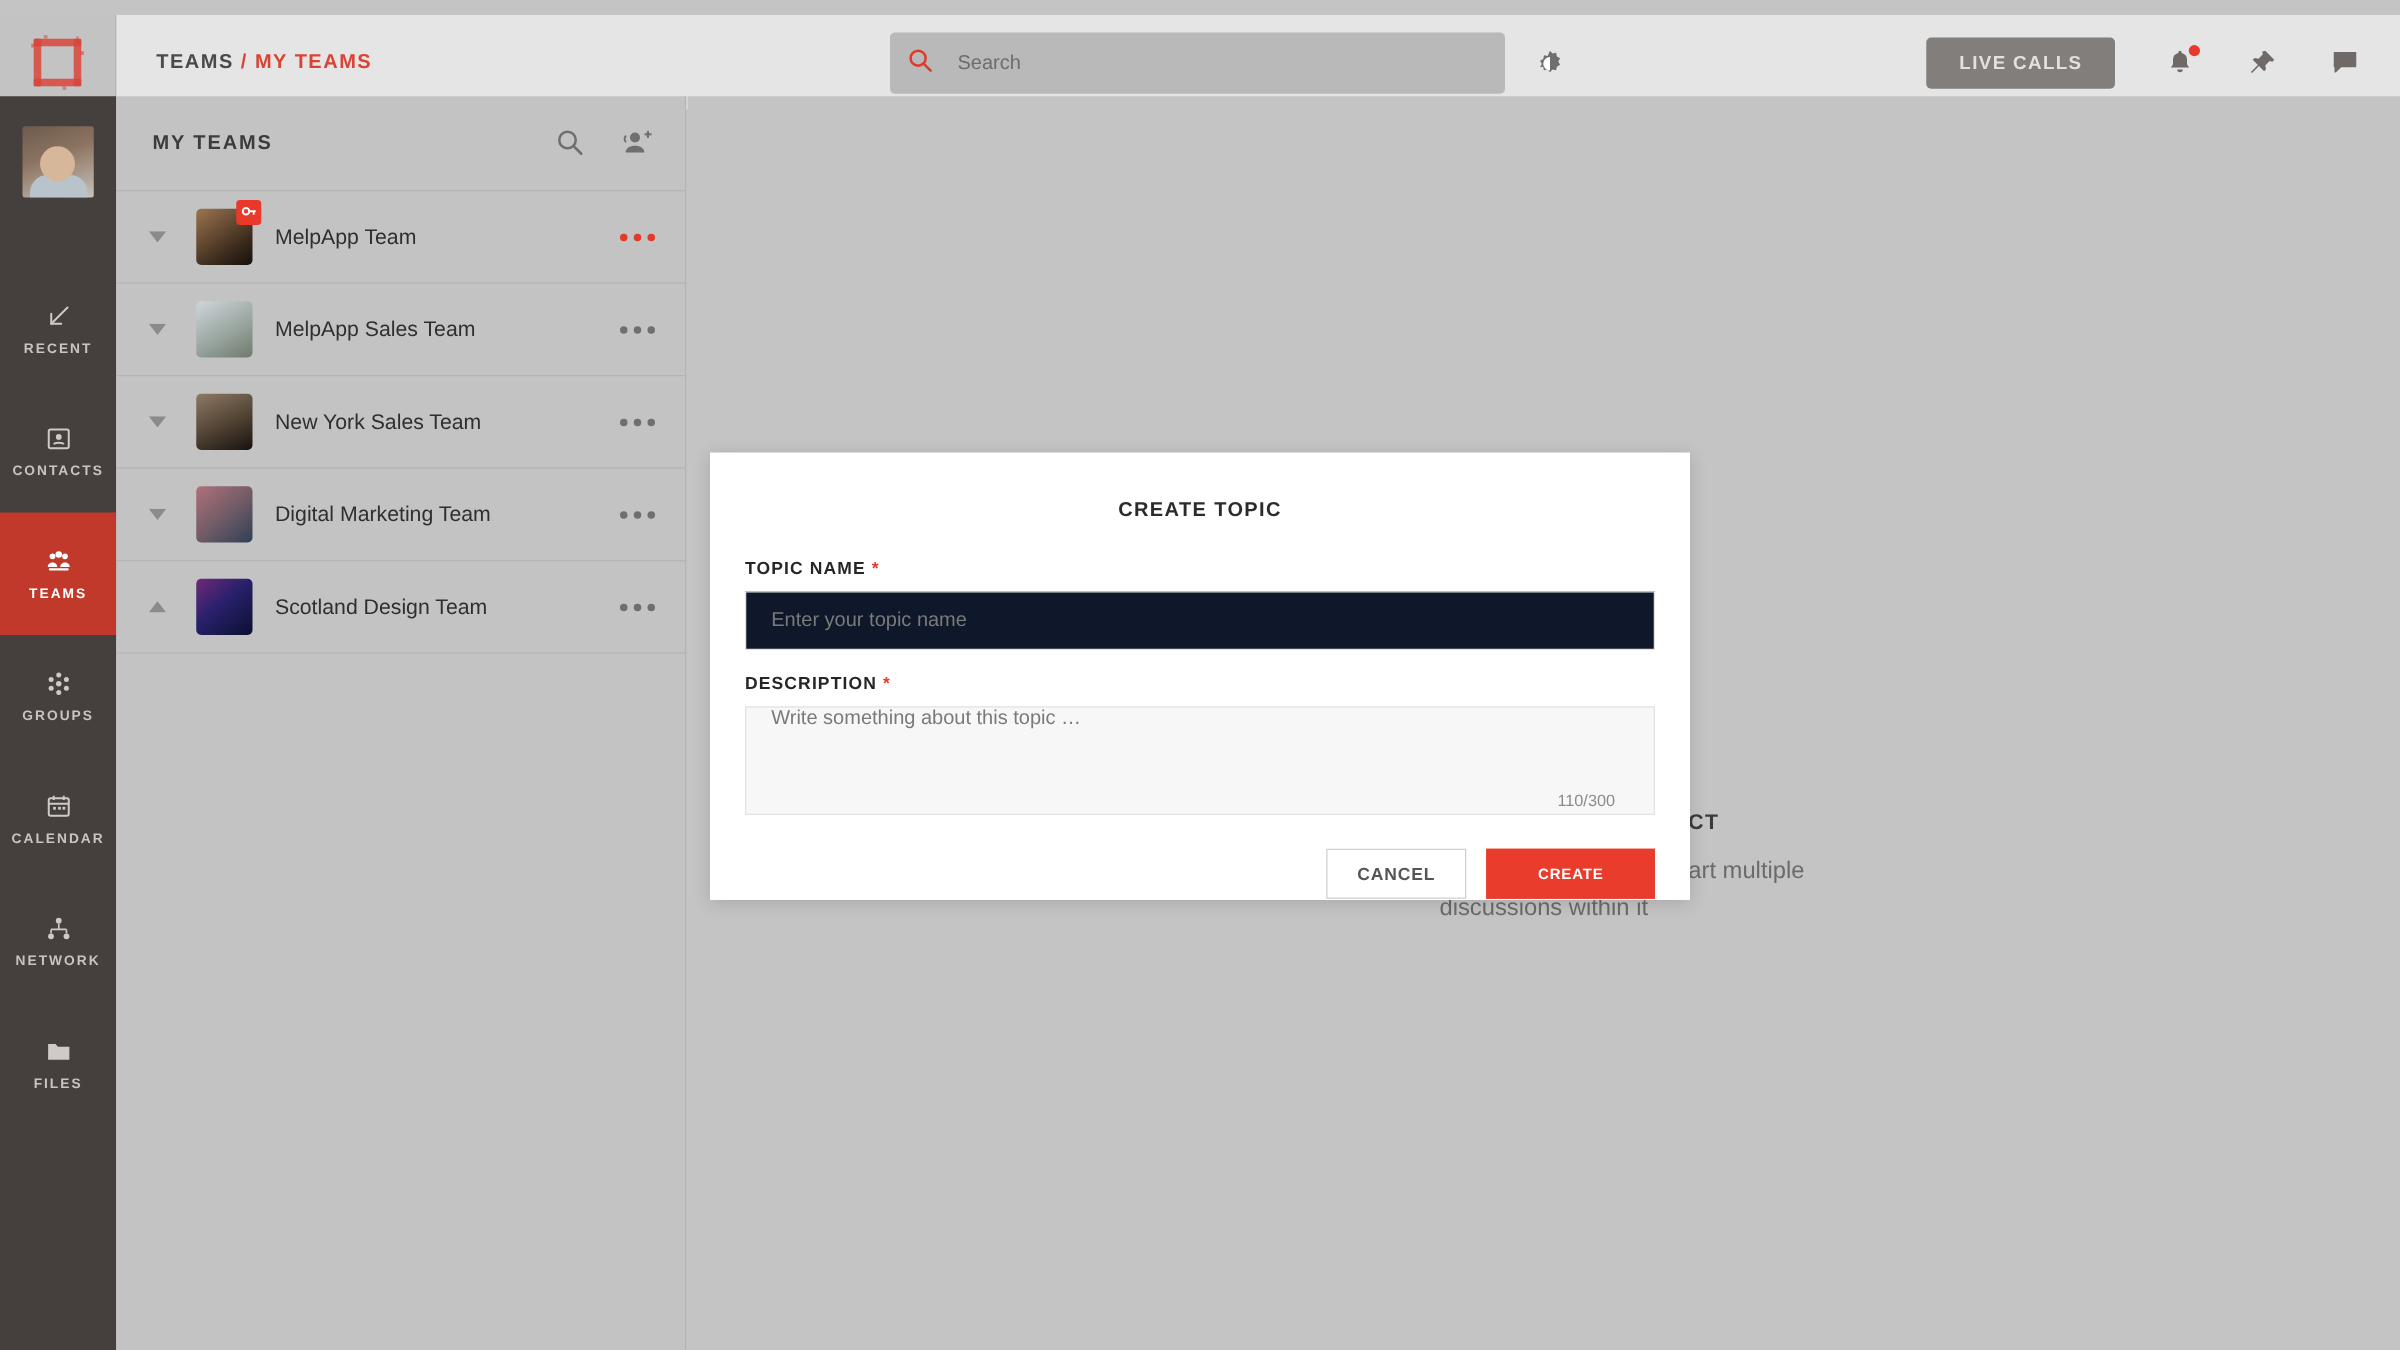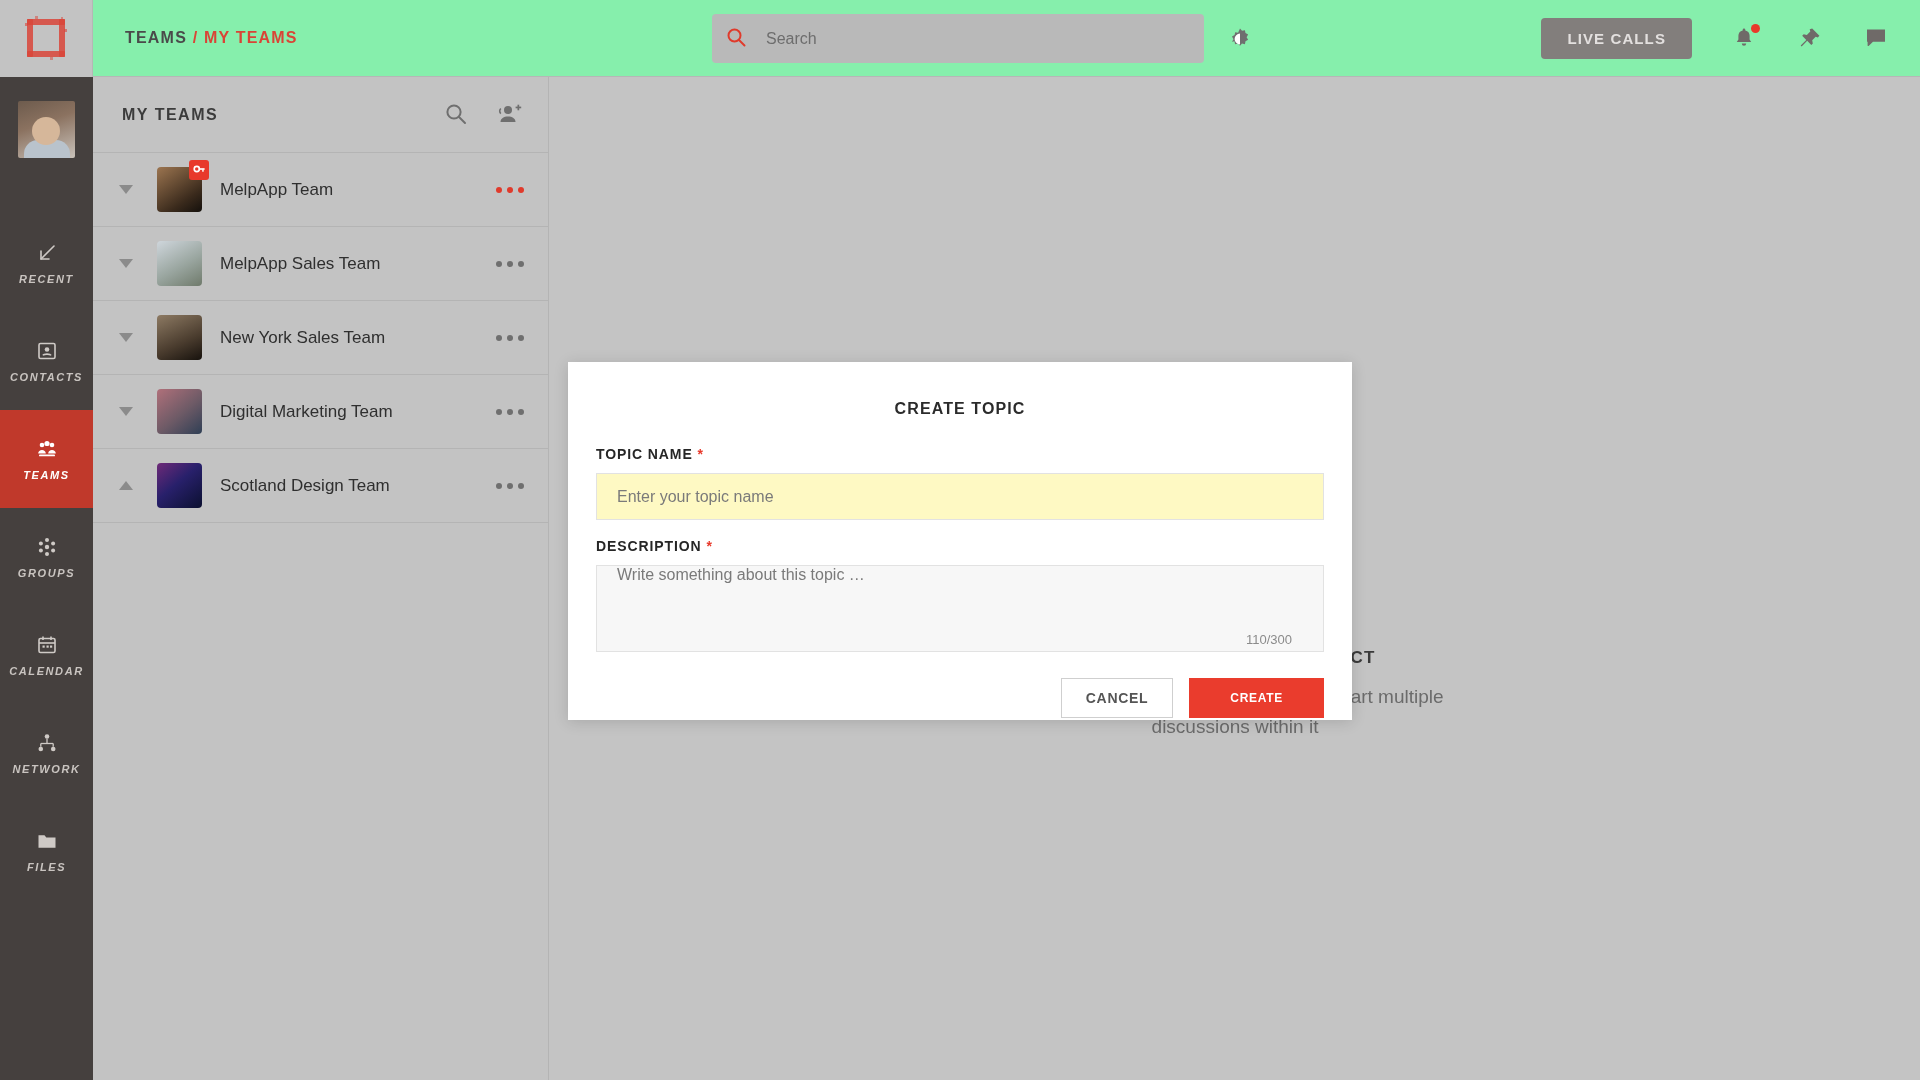--- a/index.html
+++ b/index.html
@@ -6,22 +6,22 @@
   * { box-sizing: border-box; margin: 0; padding: 0; }
   html, body {
     width: 1920px; height: 1080px;
     font-family: "Liberation Sans", "DejaVu Sans", sans-serif;
     overflow: hidden; background: #c4c4c4;
   }
   .app { position: relative; width: 1920px; height: 1080px; background: #c4c4c4; }
 
   
   .topbar {
-    position: absolute; left: 0; top: 0; width: 1920px; height: 77px;
-    background: #86efac; display: flex; align-items: center;
+    position: absolute; left: 0; top: 12px; width: 1920px; height: 77px;
+    background: #e5e5e5; display: flex; align-items: center;
     border-bottom: 1px solid #b6b6b6;
   }
   .logo-cell {
     width: 93px; height: 77px; flex: 0 0 93px;
     display: flex; align-items: center; justify-content: center;
     border-right: 1px solid #b6b6b6; background: #c3c3c3;
   }
   .logo-mark {
     width: 46px; height: 46px; position: relative;
   }
@@ -77,21 +77,21 @@
     content:""; position:absolute; left:6px; bottom:0; width:46px; height:18px;
     border-radius:14px 14px 0 0; background:#b9c3cc;
   }
   .rail-item {
     width: 93px; height: 98px; display: flex; flex-direction: column;
     align-items: center; justify-content: center; gap: 9px; cursor: pointer;
     color: #c9c4c0;
   }
   .rail-item.active { background: #c0392b; color: #ffffff; }
   .rail-label {
-    font-size: 11px; font-weight: 700; letter-spacing: 1.6px; font-style: italic;
+    font-size: 11px; font-weight: 700; letter-spacing: 1.6px;
   }
   .rail-icon { width: 22px; height: 22px; display: block; }
 
   
   .panel {
     position: absolute; left: 93px; top: 77px; width: 456px; height: 1003px;
     background: #c3c3c3; border-right: 1px solid #b4b4b4;
   }
   .panel-head {
     height: 76px; display: flex; align-items: center; padding: 0 26px 0 29px;
@@ -148,21 +148,21 @@
   .modal-title {
     text-align: center; font-size: 16px; font-weight: 700; letter-spacing: 1.1px;
     color: #2b2b2b; margin: 12px 0 28px;
   }
   .field-label {
     font-size: 14px; font-weight: 700; letter-spacing: .9px; color: #262626;
     margin-bottom: 11px;
   }
   .req { color: #e8392b; font-weight: 700; }
   .tinput {
-    width: 100%; height: 47px; background: #fef9c3; border: 1px solid #e2e2e2;
+    width: 100%; height: 47px; background: #0f172a; border: 1px solid #e2e2e2;
     padding: 0 20px; font-size: 16px; color: #6e6e6e; font-family: inherit;
     outline: none;
   }
   .tinput::placeholder { color: #7a7a7a; }
   .desc-wrap { position: relative; margin-top: 2px; }
   .tarea {
     width: 100%; height: 87px; background: #f7f7f7; border: 1px solid #e2e2e2;
     padding: 0 20px; font-size: 16px; color: #6e6e6e; font-family: inherit;
     outline: none; resize: none;
   }

